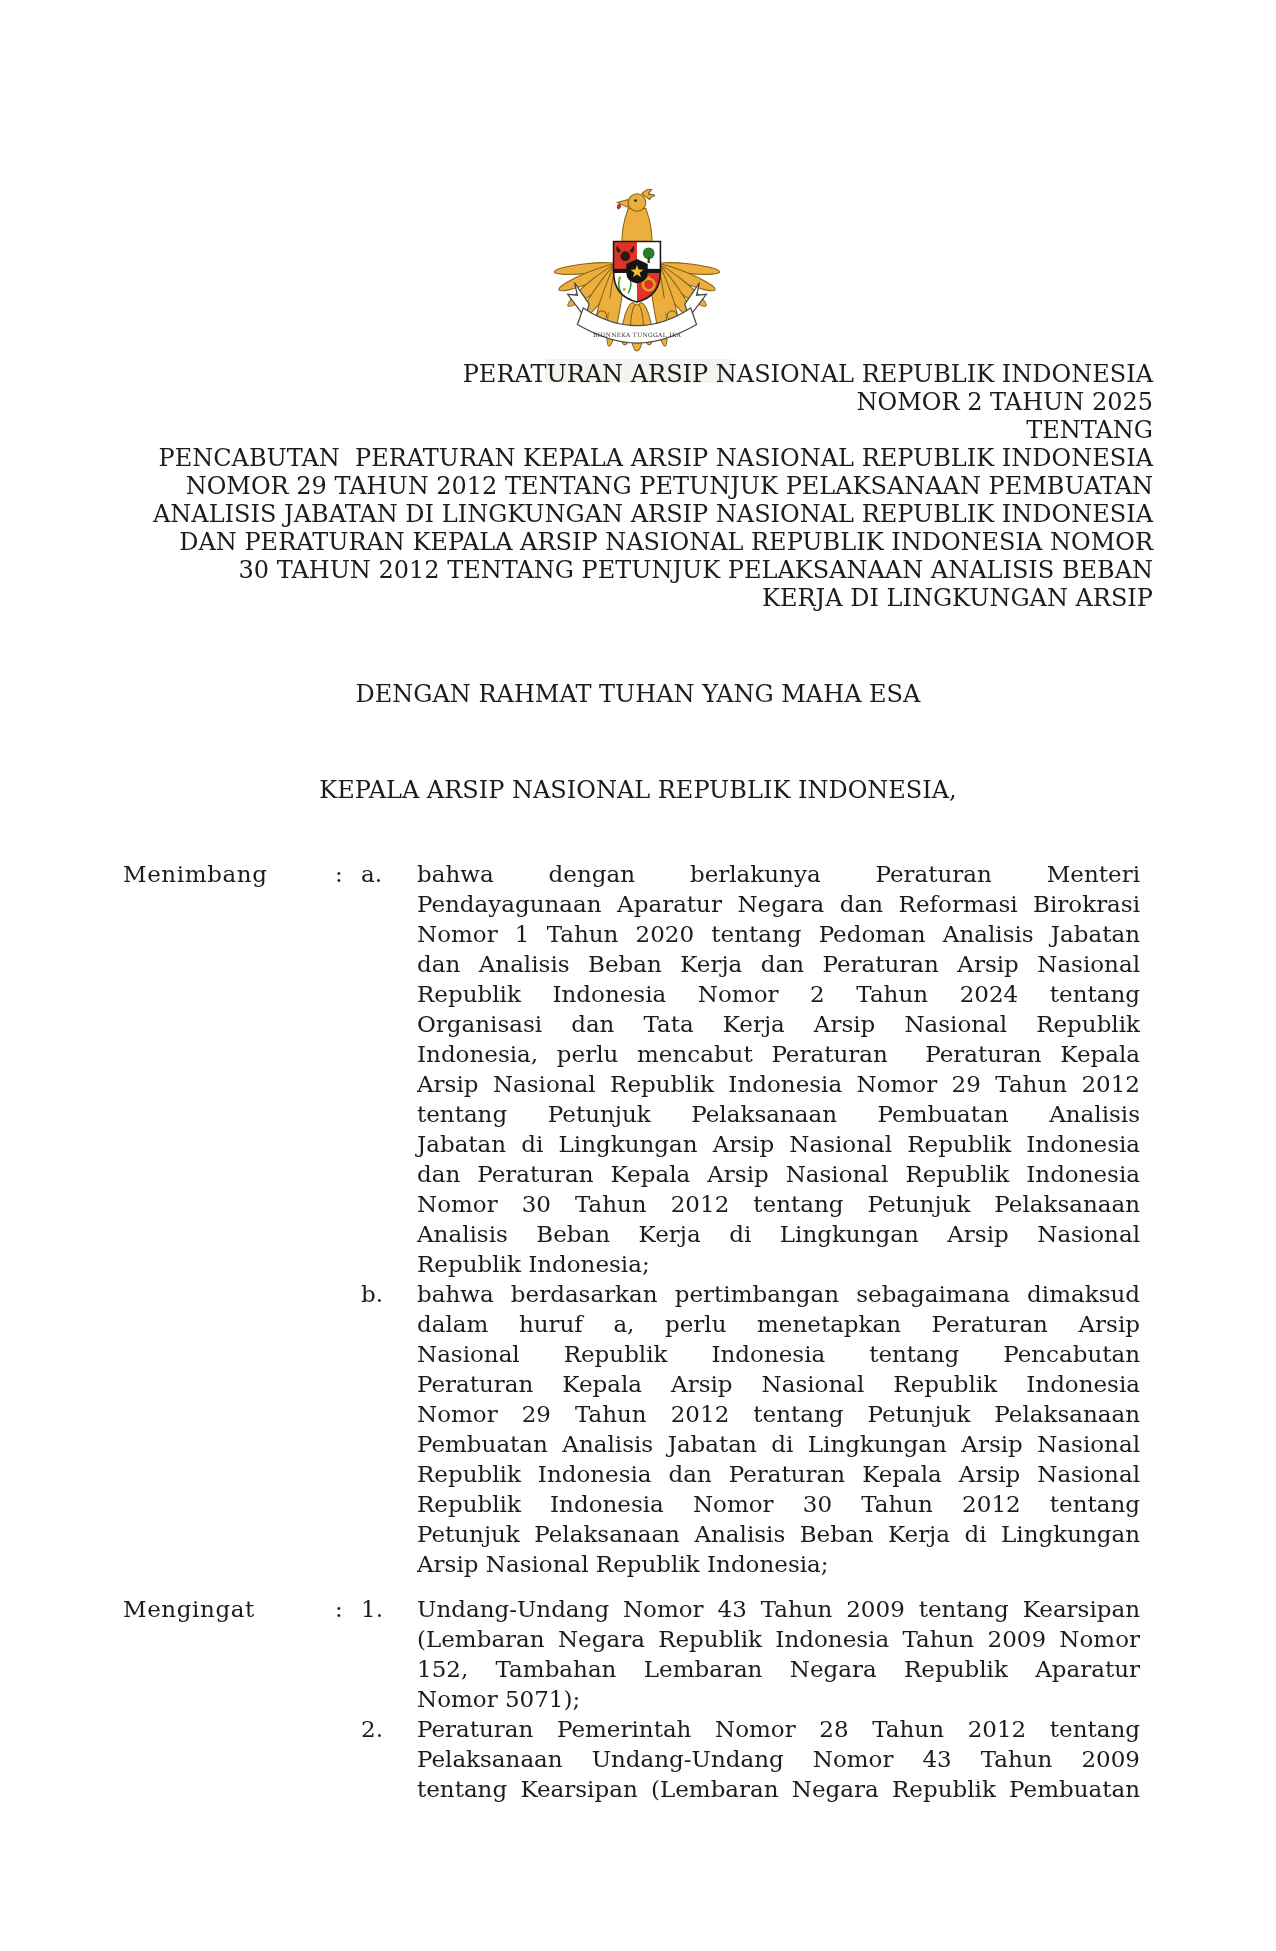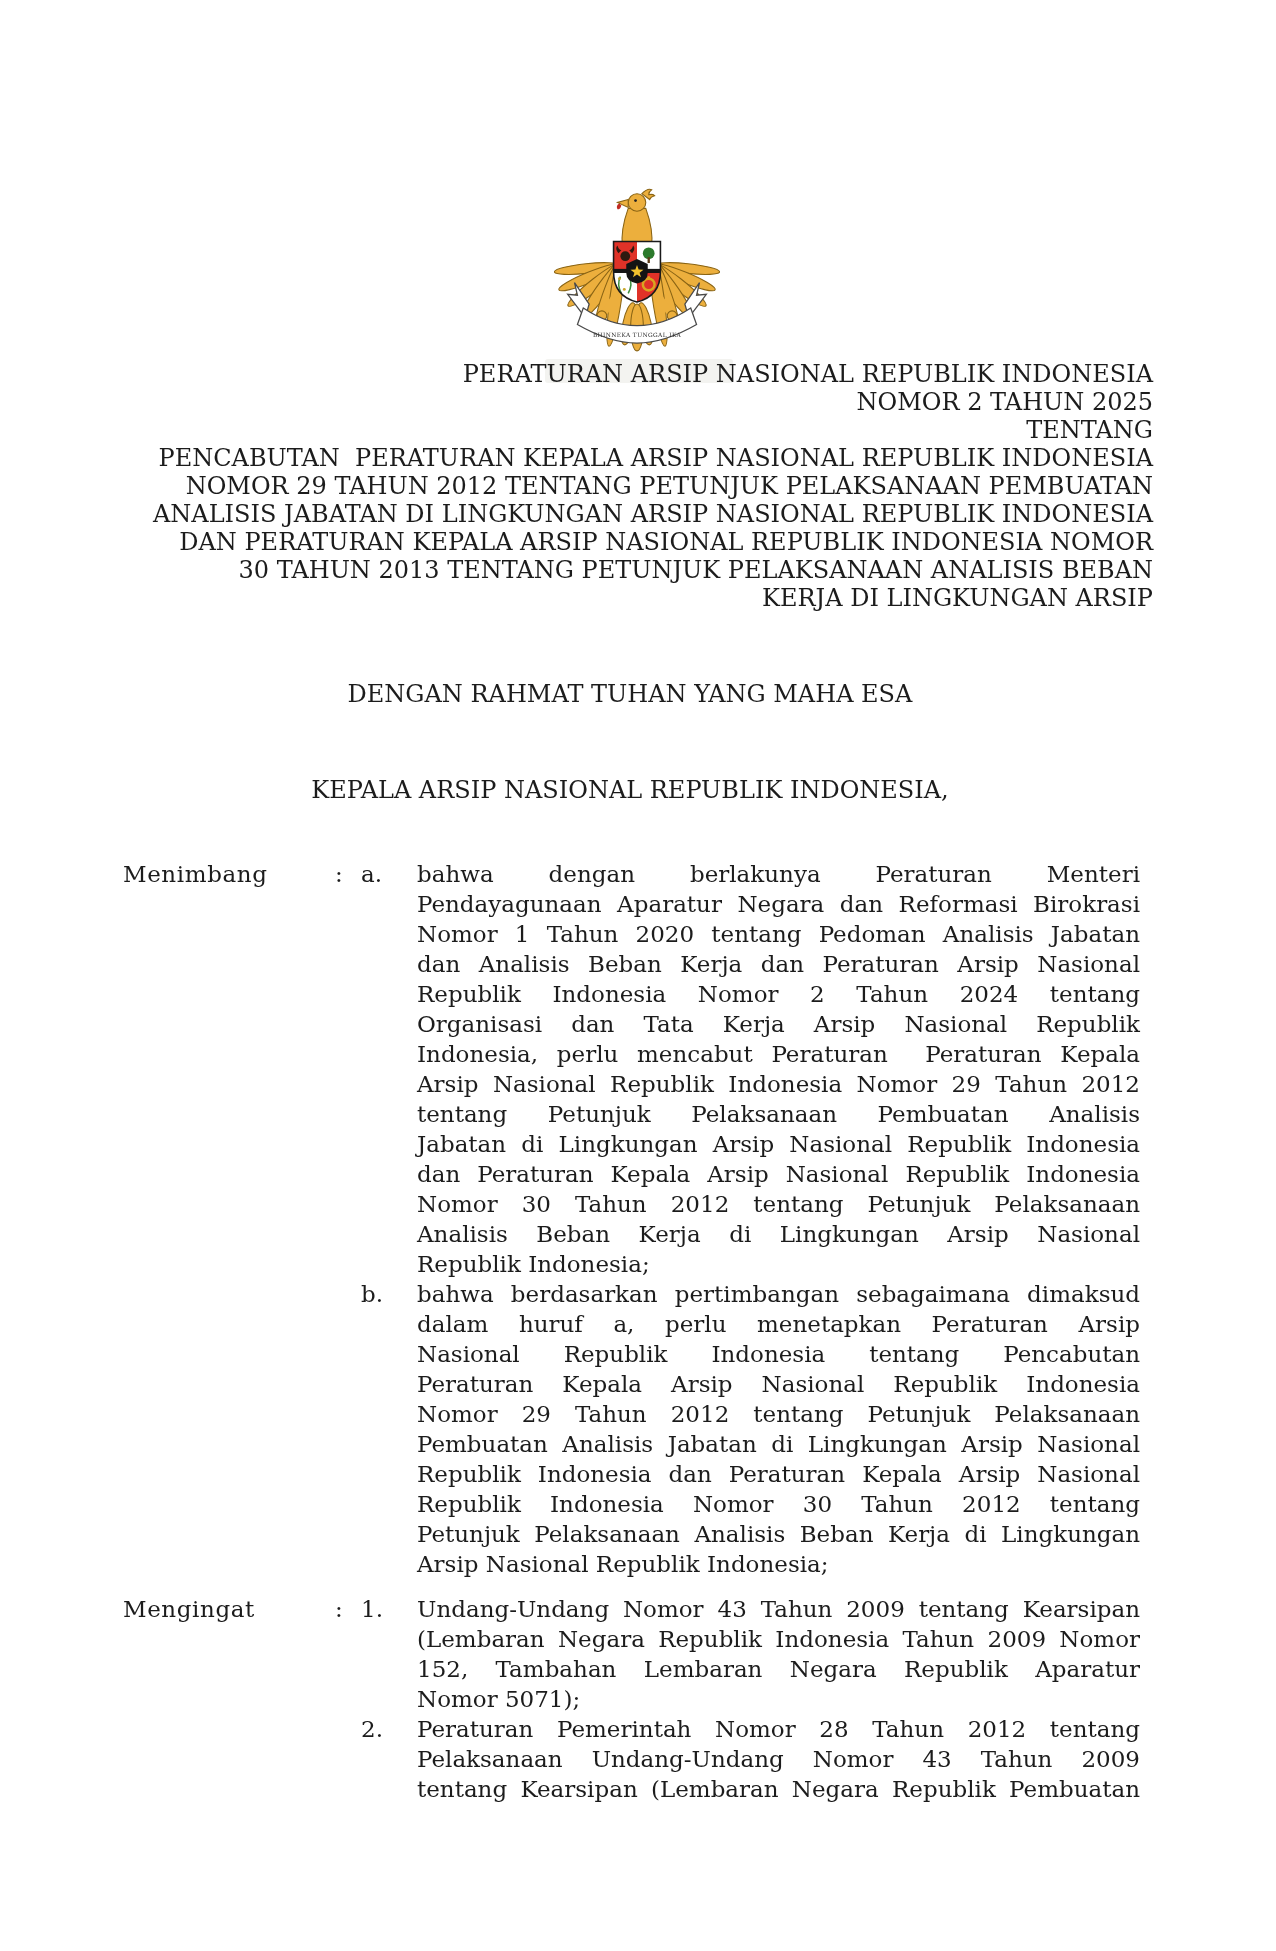--- a/index.html
+++ b/index.html
@@ -46,21 +46,21 @@
   .title-line{
     font-size:24px;
     line-height:28px;
     height:28px;
     white-space:pre;
     text-align:center;
   }
 
   .center-line{
     position:absolute;
-    left:115px;
+    left:123px;
     width:1030px;
     text-align:center;
     font-size:24px;
     line-height:30px;
     white-space:pre;
   }
   .invocation{top:679px;}
   .authority{top:739px;margin-top:36px;}
 
   
@@ -207,21 +207,21 @@
   <div class="artifact"></div>
 
   <div class="title-block">
       <div class="title-line">PERATURAN ARSIP NASIONAL REPUBLIK INDONESIA</div>
       <div class="title-line">NOMOR 2 TAHUN 2025</div>
       <div class="title-line">TENTANG</div>
       <div class="title-line">PENCABUTAN &nbsp;PERATURAN KEPALA ARSIP NASIONAL REPUBLIK INDONESIA</div>
       <div class="title-line">NOMOR 29 TAHUN 2012 TENTANG PETUNJUK PELAKSANAAN PEMBUATAN</div>
       <div class="title-line">ANALISIS JABATAN DI LINGKUNGAN ARSIP NASIONAL REPUBLIK INDONESIA</div>
       <div class="title-line">DAN PERATURAN KEPALA ARSIP NASIONAL REPUBLIK INDONESIA NOMOR</div>
-      <div class="title-line">30 TAHUN 2013 TENTANG PETUNJUK PELAKSANAAN ANALISIS BEBAN</div>
+      <div class="title-line">30 TAHUN 2012 TENTANG PETUNJUK PELAKSANAAN ANALISIS BEBAN</div>
       <div class="title-line">KERJA DI LINGKUNGAN ARSIP</div>
     </div>
 
   <div class="center-line invocation">DENGAN RAHMAT TUHAN YANG MAHA ESA</div>
 
   <div class="center-line authority">KEPALA ARSIP NASIONAL REPUBLIK INDONESIA,</div>
 
   <div class="clause considering">
     <span class="clause-label">Menimbang</span>
     <span class="clause-colon">:</span>

